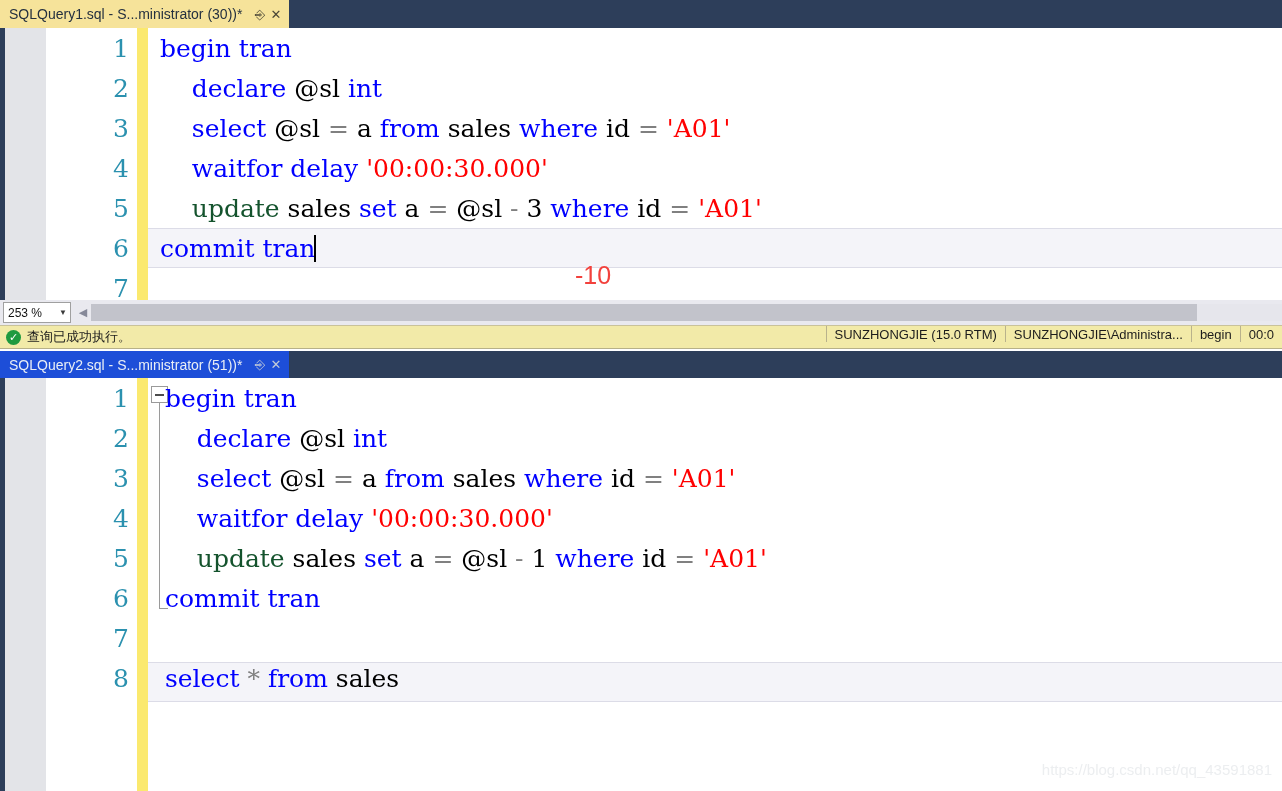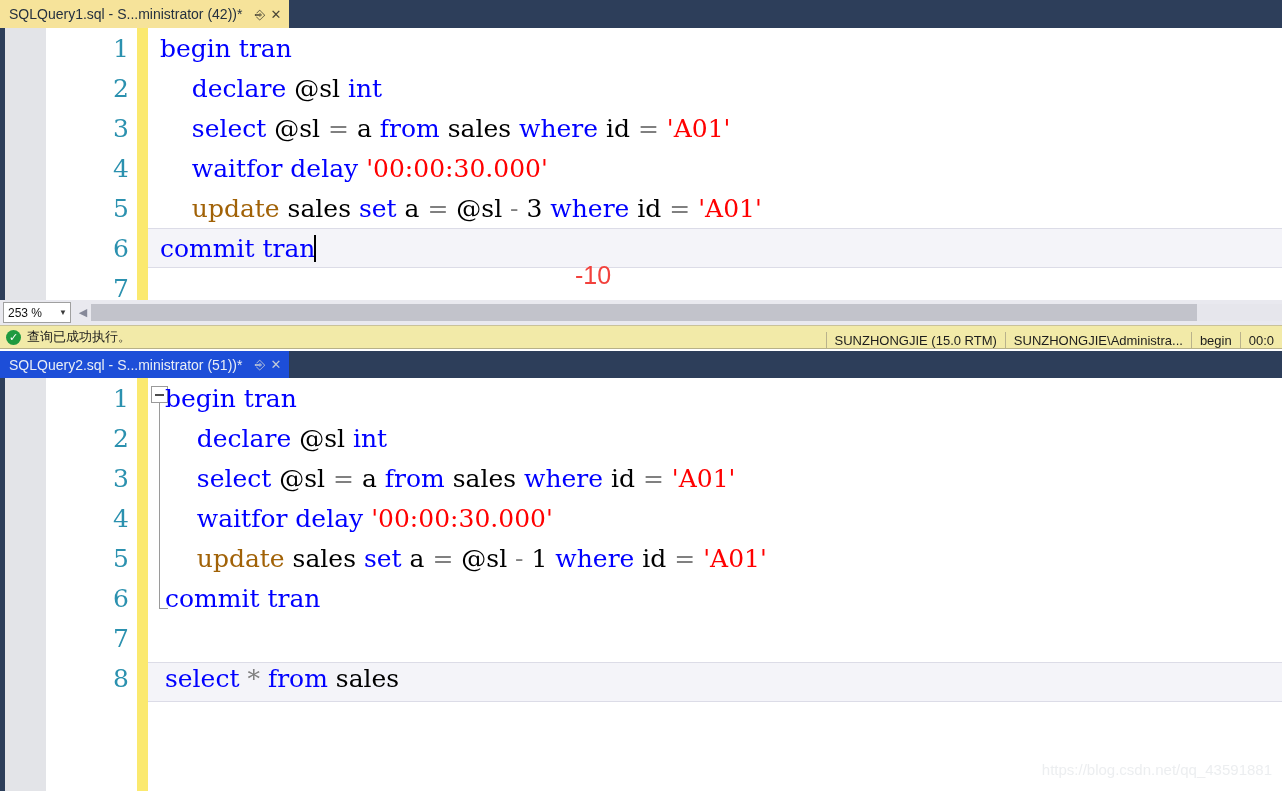--- a/index.html
+++ b/index.html
@@ -111,21 +111,21 @@
     position: absolute;
     left: 101px; right: 0;
     height: 40px;
     background: #f4f4f9;
     border-top: 1px solid #dcdce7;
     border-bottom: 1px solid #dcdce7;
     pointer-events: none;
   }
 
   .kw   { color: #0000ff; }
-  .kw2  { color: #a16207; }
+  .kw2  { color: #14532d; }
   .str  { color: #ff0000; }
   .op   { color: #808080; }
   .id   { color: #000000; }
 
   .caret {
     display: inline-block;
     width: 2px; height: 27px;
     background: #000;
     vertical-align: -5px;
     margin: 0 -1px;
@@ -208,21 +208,21 @@
     font-size: 13px; color: #1c1c1c;
   }
   .sb-check {
     width: 15px; height: 15px; border-radius: 50%;
     background: #1f9a3f; color: #fff;
     font-size: 11px; line-height: 15px; text-align: center;
     margin-left: 6px; margin-right: 6px;
     flex: none;
   }
   .sb-msg { white-space: nowrap; }
-  .sb-right { margin-left: auto; display: flex; align-items: flex-end; height: 100%; }
+  .sb-right { margin-left: auto; display: flex; align-items: flex-start; height: 100%; }
   .sb-cell {
     padding: 0 8px;
     border-left: 1px solid #b9b28c;
     white-space: nowrap;
     display: flex; align-items: center; height: 16px;
   }
 
   
   .watermark {
     position: absolute; right: 10px; bottom: 13px;
@@ -232,21 +232,21 @@
     white-space: nowrap;
   }
 </style>
 </head>
 <body>
 
 <div id="root">
 
   <div class="tabstrip strip-1">
     <div class="tab active">
-      <span class="tab-title">SQLQuery1.sql - S...ministrator (42))*</span>
+      <span class="tab-title">SQLQuery1.sql - S...ministrator (30))*</span>
       <span class="tab-icon">⎆</span>
       <span class="tab-icon">✕</span>
     </div>
   </div>
 
   <div class="editor ed-1">
     <div class="rail"></div>
     <div class="sidepanel"></div>
 
     <div class="codearea">

